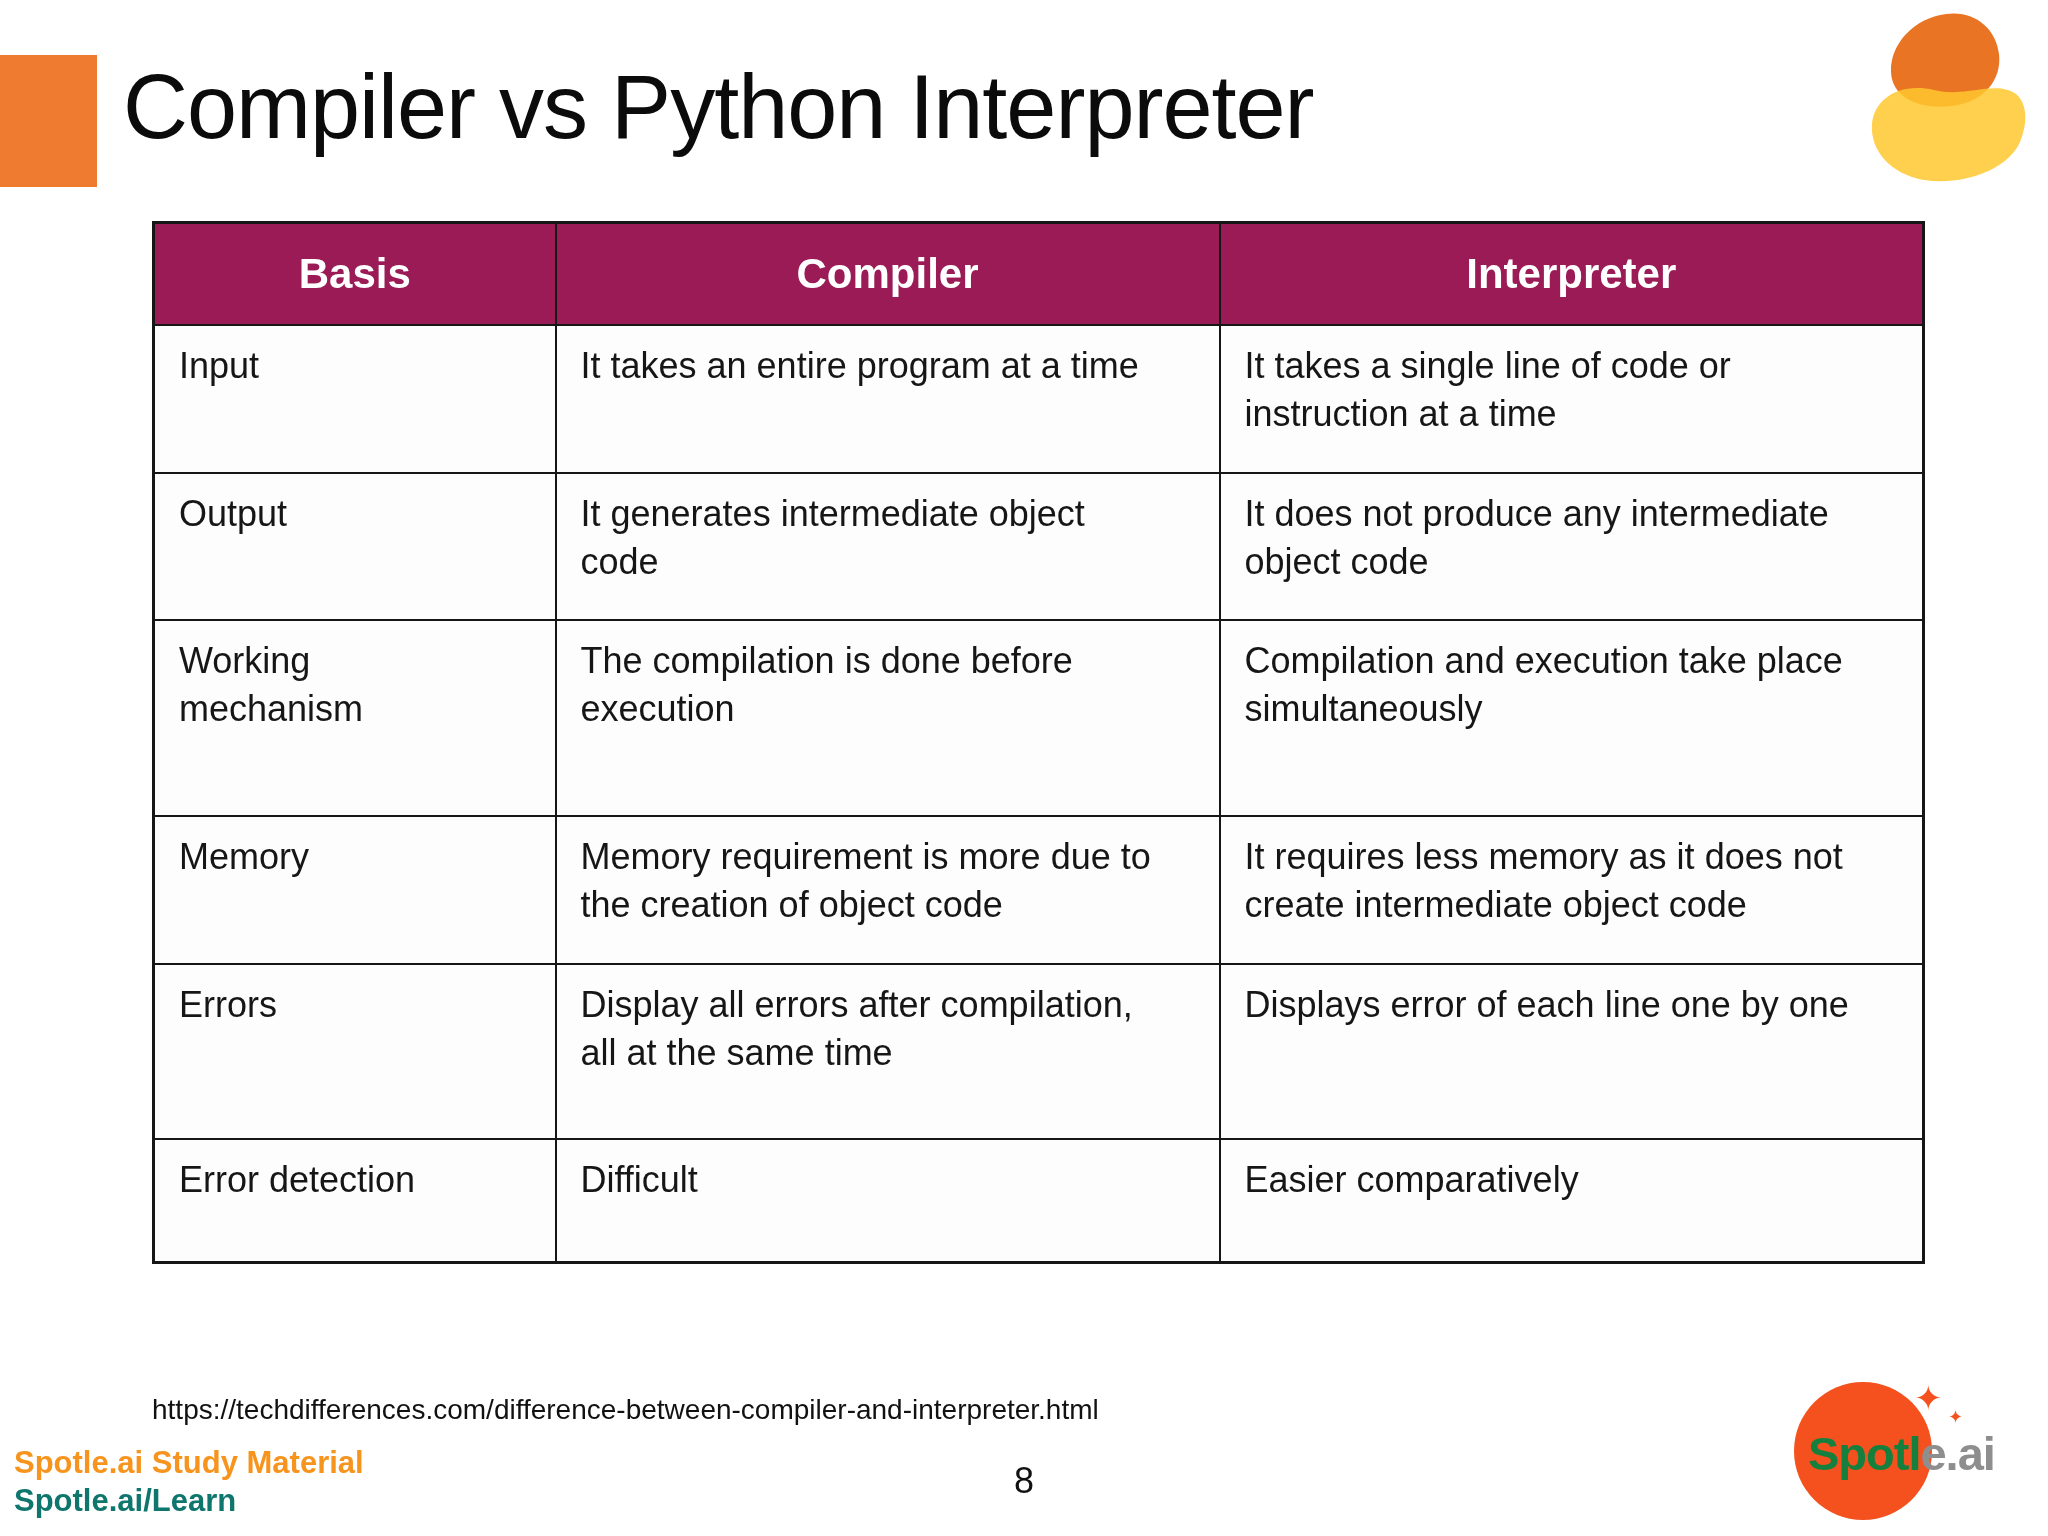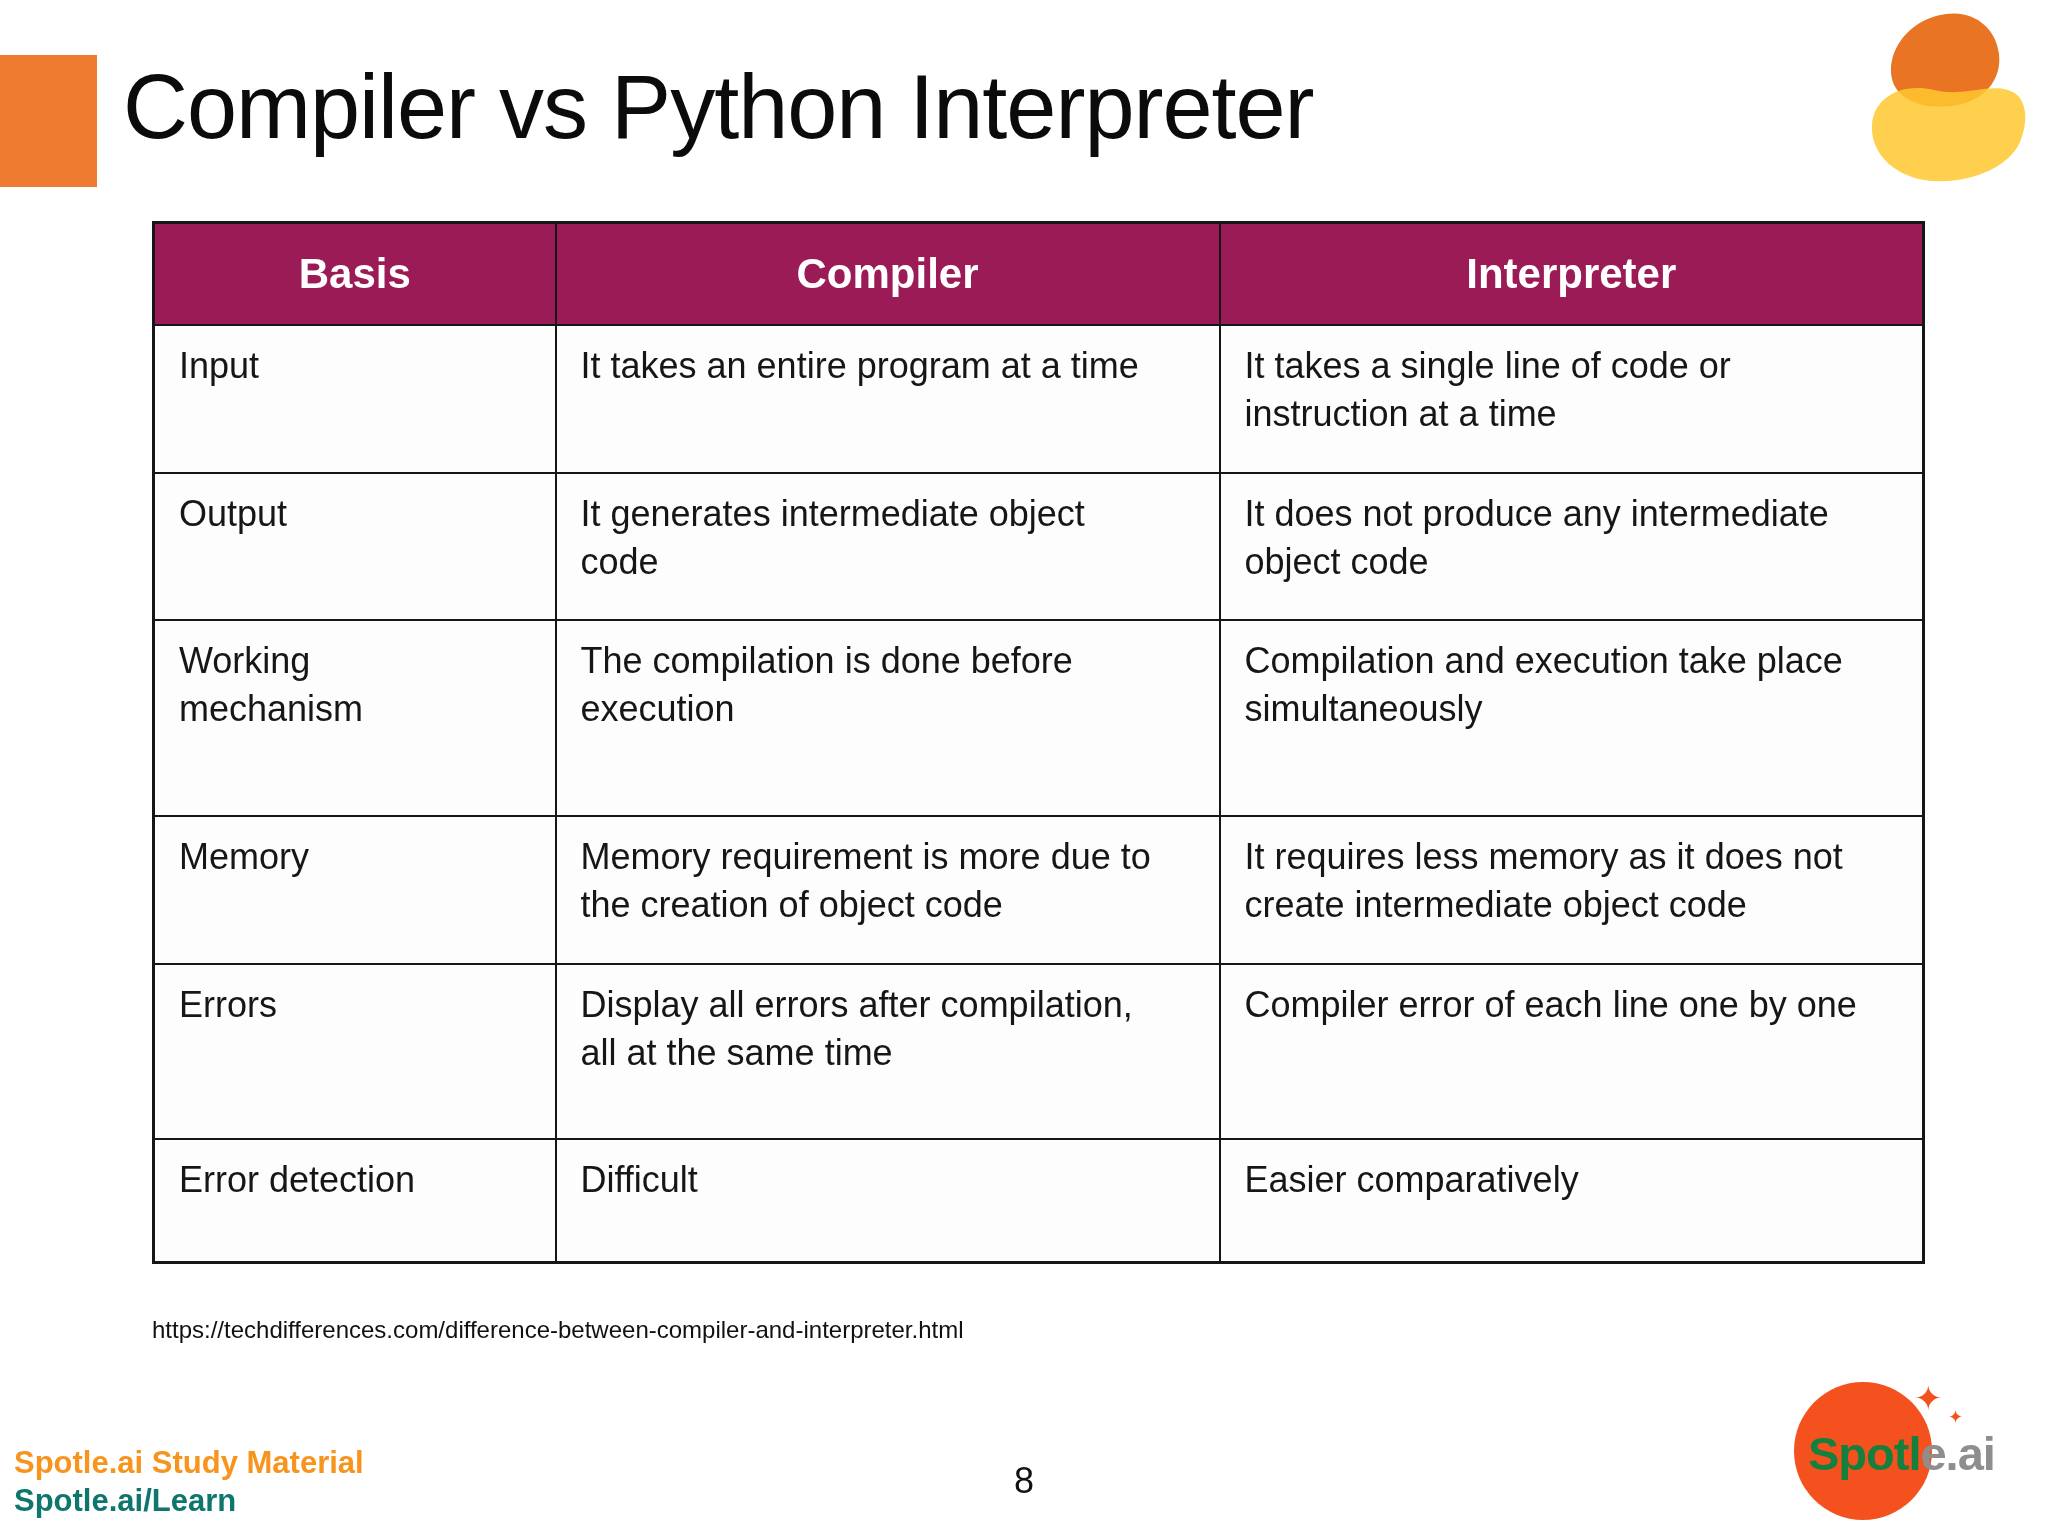--- a/index.html
+++ b/index.html
@@ -33,21 +33,21 @@
   td.col-1 span { display: inline-block; max-width: 300px; }
   tr.r-input  { height: 148px; }
   tr.r-output { height: 147px; }
   tr.r-work   { height: 196px; }
   tr.r-speed  { height: 124px; }
   tr.r-memory { height: 148px; }
   tr.r-errors { height: 175px; }
   tr.r-errdet { height: 124px; }
 
   
-  .source-url { position: absolute; left: 152px; top: 1316px; font-size: 24px; color: #111; }
+  .source-url { position: absolute; left: 152px; top: 1394px; font-size: 28px; color: #111; }
 
   
   .footer-left { position: absolute; left: 14px; top: 1444px; font-weight: 700; font-size: 31px; line-height: 38px; }
   .footer-left .study { color: #F7941D; }
   .footer-left .learn { color: #0f766e; }
 
   
   .page-number { position: absolute; left: 0; top: 1460px; width: 2048px; text-align: center; font-size: 36px; color: #111; }
 
   
@@ -108,21 +108,21 @@
         <td class="col-3">Compilation and execution take place simultaneously</td>
       </tr>
       <tr class="r-memory">
         <td class="col-1"><span>Memory</span></td>
         <td class="col-2">Memory requirement is more due to the creation of object code</td>
         <td class="col-3">It requires less memory as it does not create intermediate object code</td>
       </tr>
       <tr class="r-errors">
         <td class="col-1"><span>Errors</span></td>
         <td class="col-2">Display all errors after compilation, all at the same time</td>
-        <td class="col-3">Compiler error of each line one by one</td>
+        <td class="col-3">Displays error of each line one by one</td>
       </tr>
       <tr class="r-errdet">
         <td class="col-1"><span>Error detection</span></td>
         <td class="col-2">Difficult</td>
         <td class="col-3">Easier comparatively</td>
       </tr>
     </tbody>
   </table>
 
   <div class="source-url">https://techdifferences.com/difference-between-compiler-and-interpreter.html</div>

